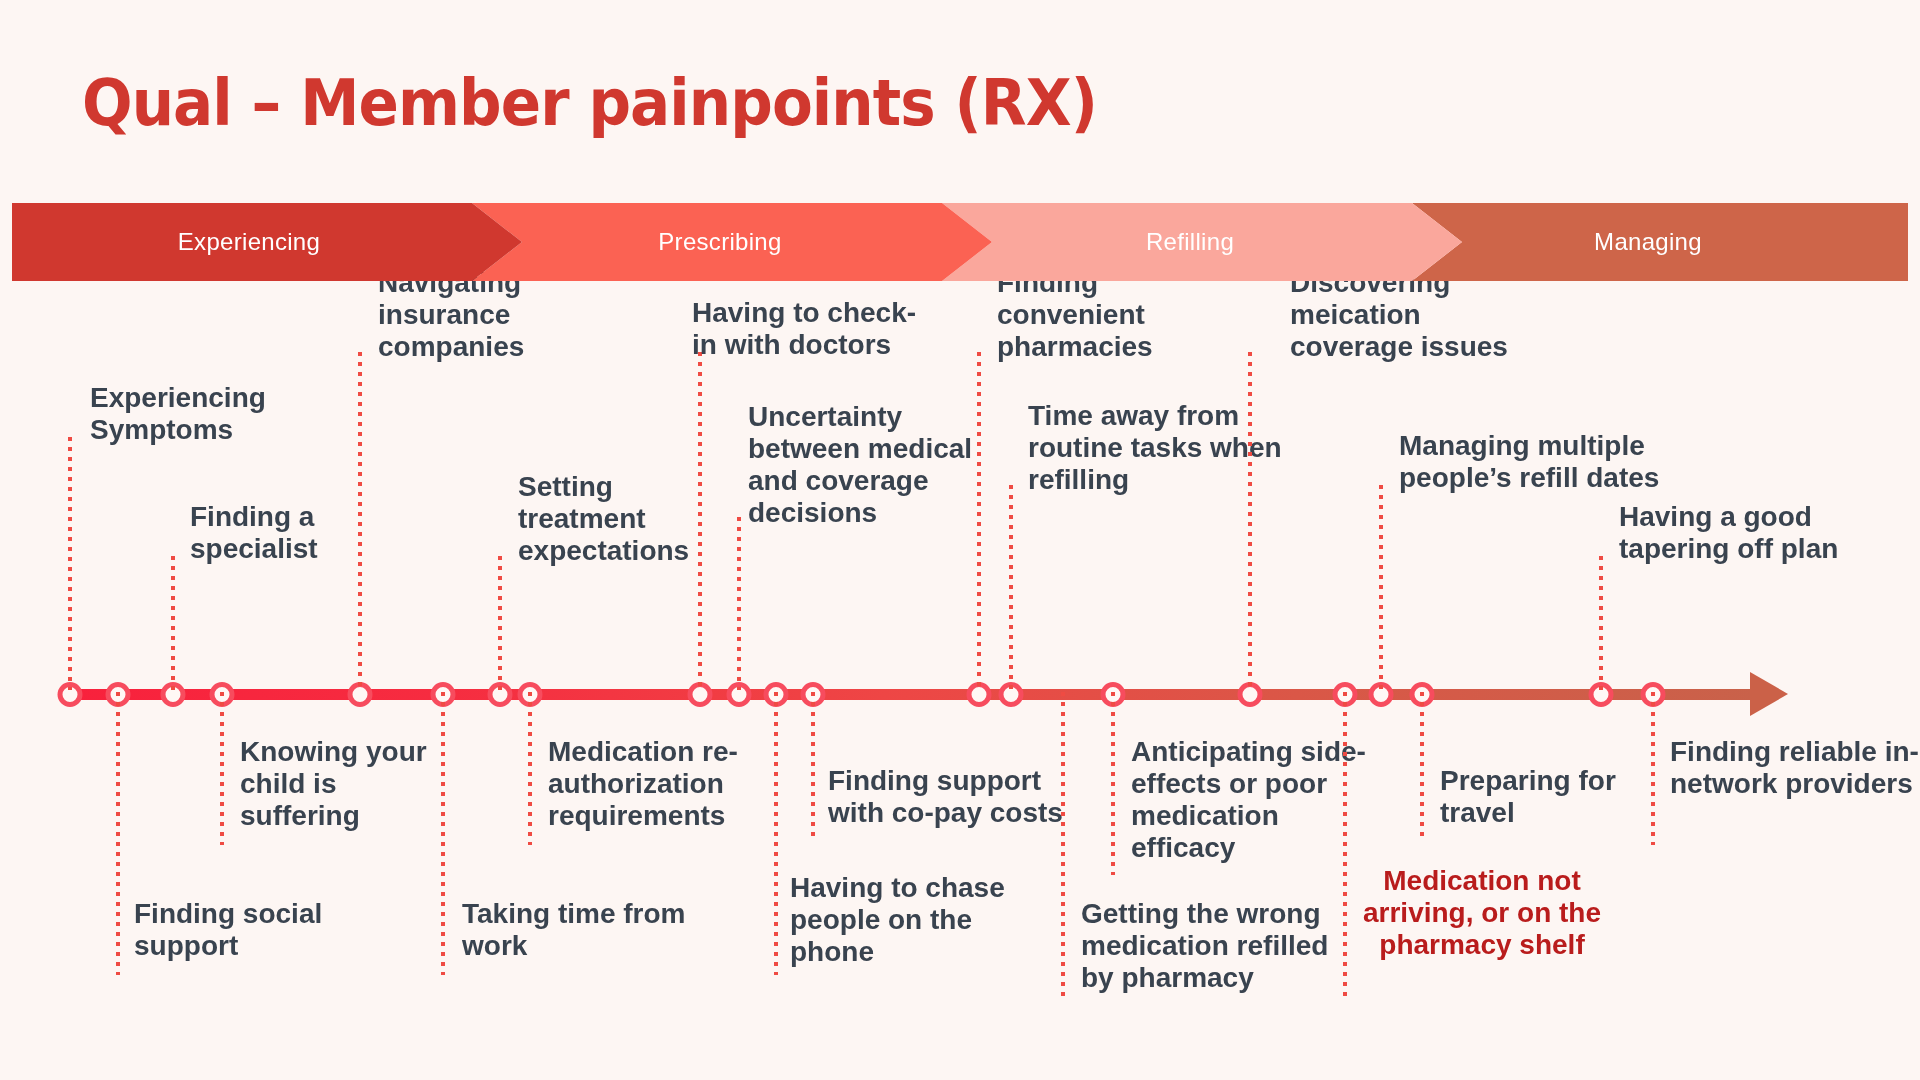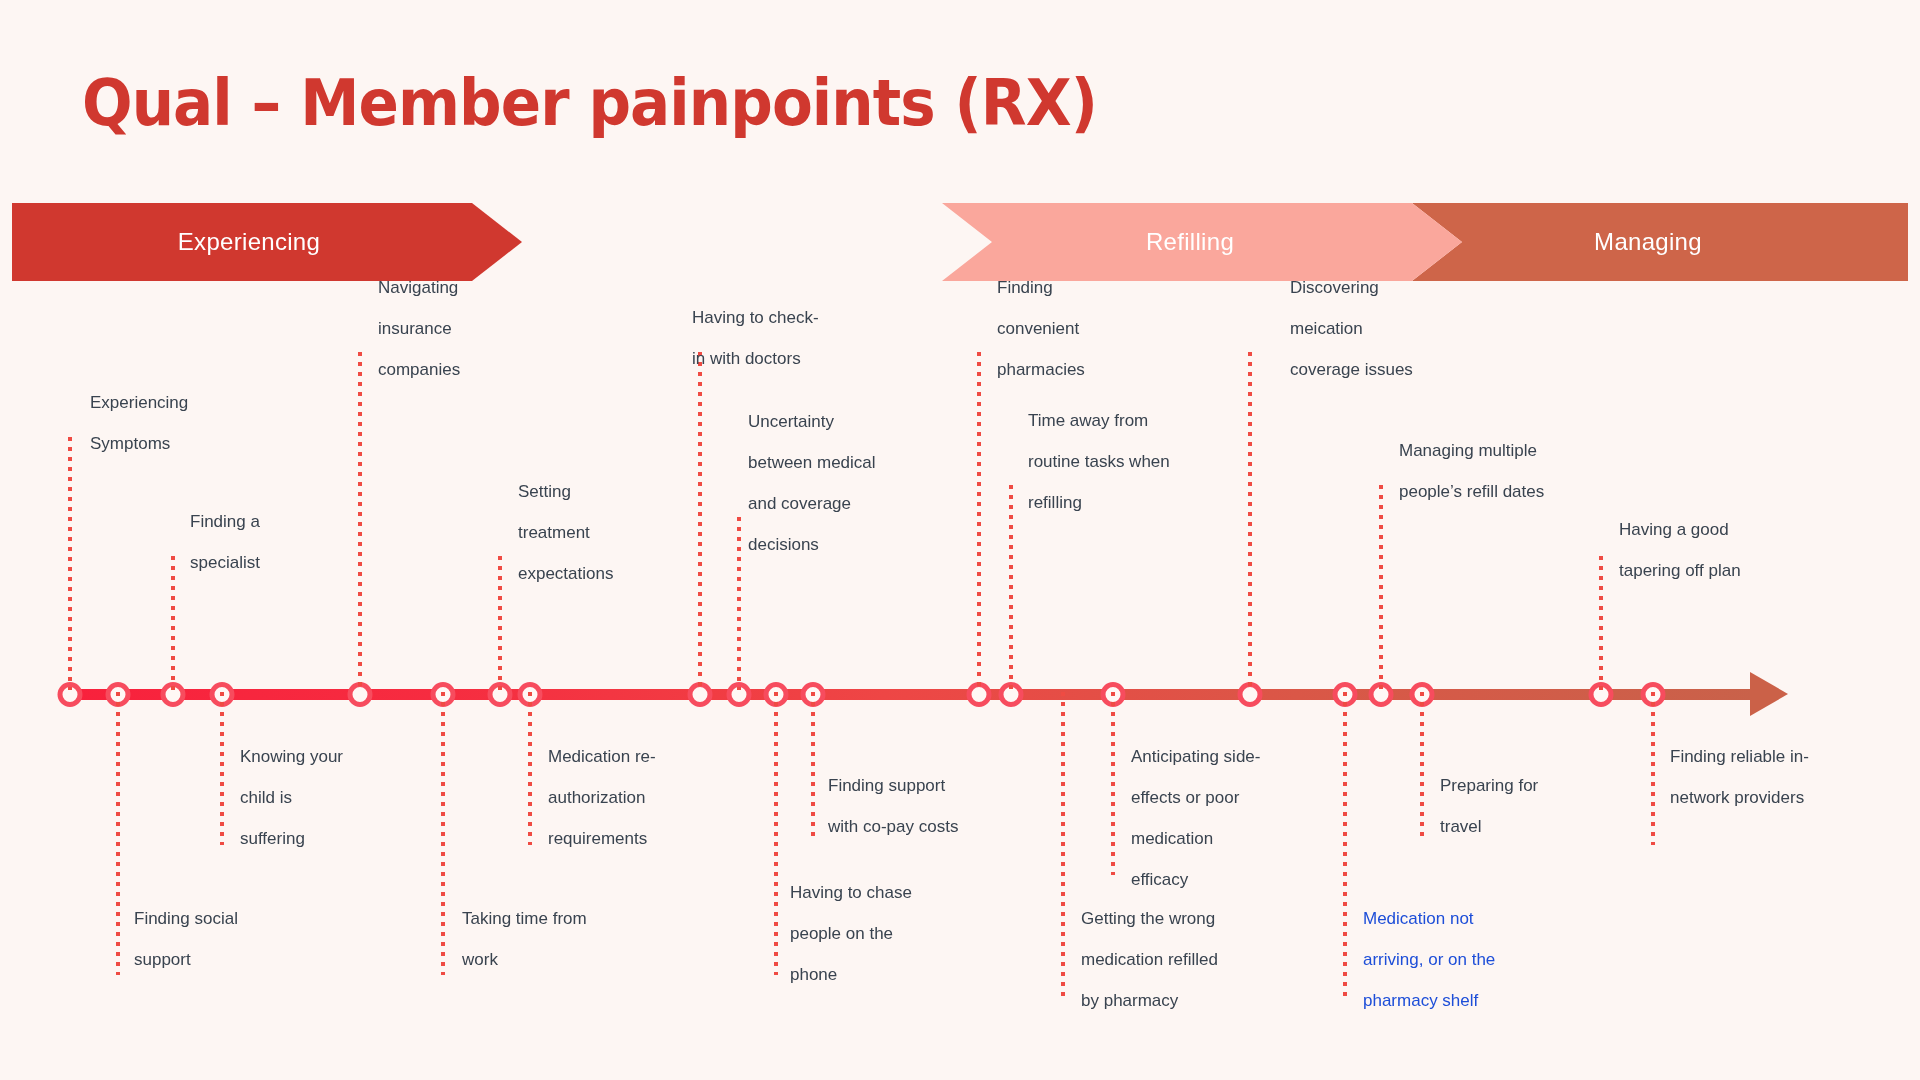--- a/index.html
+++ b/index.html
@@ -78,35 +78,39 @@
     background-image:linear-gradient(to bottom,#EF4B43 0 4px,transparent 4px 10px);
     background-size:4px 10px;
     background-repeat:repeat-y;
     transform:translateX(-50%);
   }
 
   
   .label{
     position:absolute;
     color:#39434F;
-    font-size:17px;
-    line-height:41px;
+    font-size:28px;
+    line-height:32px;
     white-space:pre-line;
+    font-weight:bold;
   }
 </style>
 </head>
 <body>
 
 <div id="stage">
 
   <div class="title">Qual – Member painpoints (RX)</div>
 
   <div class="banner" id="banner">
       <div class="phase p0" style="left: 0px; width: 510px; background: rgb(208, 56, 47); z-index: 10; clip-path: polygon(0px 0px, calc(100% - 50px) 0px, 100% 50%, calc(100% - 50px) 100%, 0px 100%);">
         <span>Experiencing</span>
+      </div>
+      <div class="phase p1" style="left: 460px; width: 520px; background: rgb(251, 98, 83); z-index: 9; clip-path: polygon(0px 0px, calc(100% - 50px) 0px, 100% 50%, calc(100% - 50px) 100%, 0px 100%, 50px 50%);">
+        <span>Prescribing</span>
       </div>
       <div class="phase p2" style="left: 930px; width: 520px; background: rgb(250, 167, 156); z-index: 8; clip-path: polygon(0px 0px, calc(100% - 50px) 0px, 100% 50%, calc(100% - 50px) 100%, 0px 100%, 50px 50%);">
         <span>Refilling</span>
       </div>
       <div class="phase p3" style="left: 1400px; width: 496px; background: rgb(206, 101, 73); z-index: 7; clip-path: polygon(0px 0px, 100% 0px, 100% 100%, 0px 100%, 50px 50%);">
         <span>Managing</span>
       </div>
     </div>
 
   <div class="axis-line"></div>
@@ -167,21 +171,21 @@
 routine tasks when
 refilling</div>
       <div class="leader" style="left: 1250px; top: 352px; height: 338px;"></div>
       <div class="label" style="left: 1268px; color: rgb(57, 67, 79); top: 266.5px; margin-left: 22px;">Discovering
 meication
 coverage issues</div>
       <div class="leader" style="left: 1381px; top: 485px; height: 205px;"></div>
       <div class="label" style="left: 1399px; color: rgb(57, 67, 79); top: 430px;">Managing multiple
 people’s refill dates</div>
       <div class="leader" style="left: 1601px; top: 556px; height: 134px;"></div>
-      <div class="label" style="left: 1619px; color: rgb(57, 67, 79); top: 501px; margin-top: 8px;">Having a good
+      <div class="label" style="left: 1619px; color: rgb(57, 67, 79); top: 501px;">Having a good
 tapering off plan</div>
       <div class="leader" style="left: 222px; top: 692px; height: 153px;"></div>
       <div class="label" style="left: 240px; color: rgb(57, 67, 79); top: 736px;">Knowing your
 child is
 suffering</div>
       <div class="leader" style="left: 118px; top: 692px; height: 283px;"></div>
       <div class="label" style="left: 134px; color: rgb(57, 67, 79); top: 898px;">Finding social
 support</div>
       <div class="leader" style="left: 530px; top: 692px; height: 153px;"></div>
       <div class="label" style="left: 548px; color: rgb(57, 67, 79); top: 736px;">Medication re-
@@ -203,21 +207,21 @@
 medication
 efficacy</div>
       <div class="leader" style="left: 1063px; top: 692px; height: 308px;"></div>
       <div class="label" style="left: 1081px; color: rgb(57, 67, 79); top: 898px;">Getting the wrong
 medication refilled
 by pharmacy</div>
       <div class="leader" style="left: 1422px; top: 692px; height: 148px;"></div>
       <div class="label" style="left: 1440px; color: rgb(57, 67, 79); top: 765px;">Preparing for
 travel</div>
       <div class="leader" style="left: 1345px; top: 692px; height: 308px;"></div>
-      <div class="label" style="left: 1363px; color: #1d4ed8; top: 898px;">Medication not
+      <div class="label" style="left: 1363px; color: #b91c1c; top: 865px; text-align: center;">Medication not
 arriving, or on the
 pharmacy shelf</div>
       <div class="leader" style="left: 1653px; top: 692px; height: 153px;"></div>
       <div class="label" style="left: 1670px; color: rgb(57, 67, 79); top: 736px;">Finding reliable in-
 network providers</div>
     </div>
 
 </div>
 
 </body></html>

